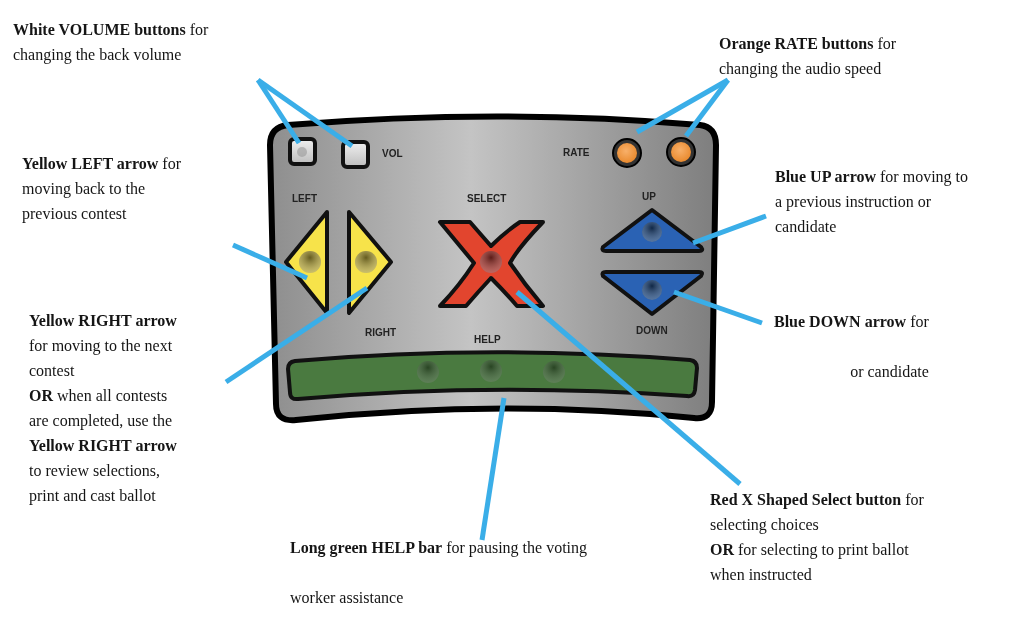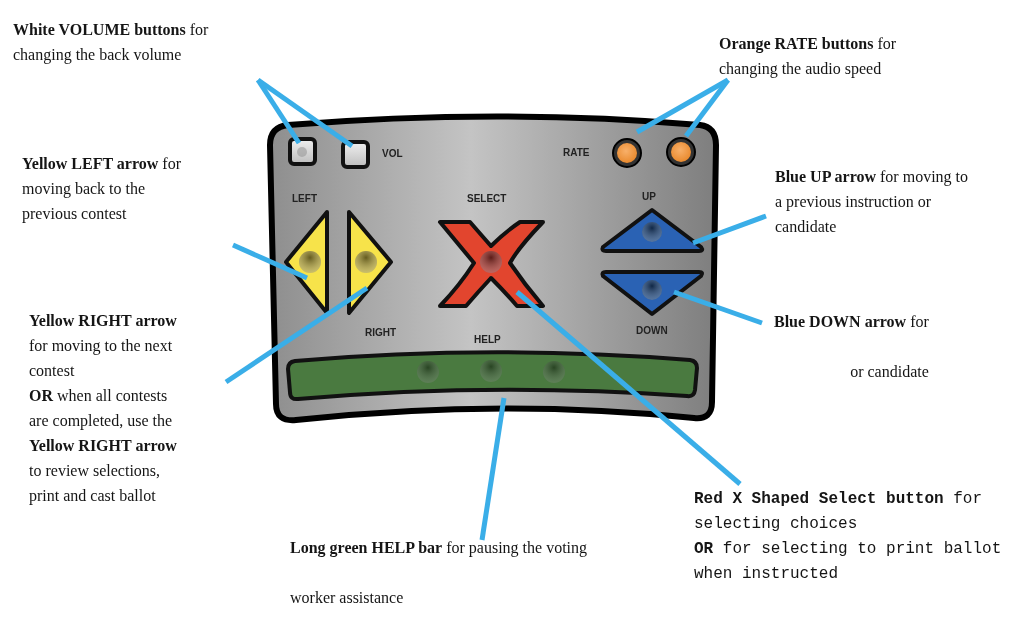--- a/index.html
+++ b/index.html
@@ -148,21 +148,21 @@
   <span>a previous instruction or</span><br>
   <span>candidate</span>
 </div>
 
 <div class="cap" style="left:774px; top:309px;text-align:right;">
   <b>Blue DOWN arrow</b><span> for</span><br>
   <br>
   <span>or candidate</span>
 </div>
 
-<div class="cap" style="left:694px; top:487px;font-family:Liberation Mono, monospace;">
+<div class="cap" style="left:710px; top:487px;">
   <b>Red X Shaped Select button</b><span> for</span><br>
   <span>selecting choices</span><br>
   <b>OR</b><span> for selecting to print ballot</span><br>
   <span>when instructed</span>
 </div>
 
 <div class="cap" style="left:290px; top:535px;">
   <b>Long green HELP bar</b><span> for pausing the voting</span><br>
   <br>
   <span>worker assistance</span>

